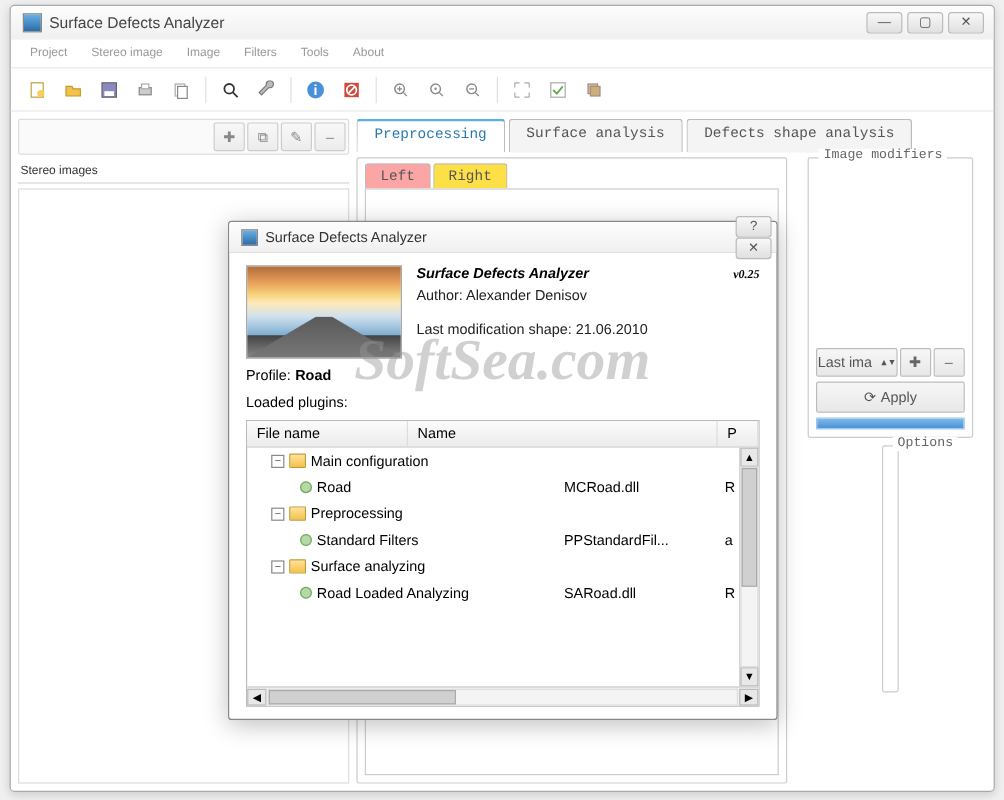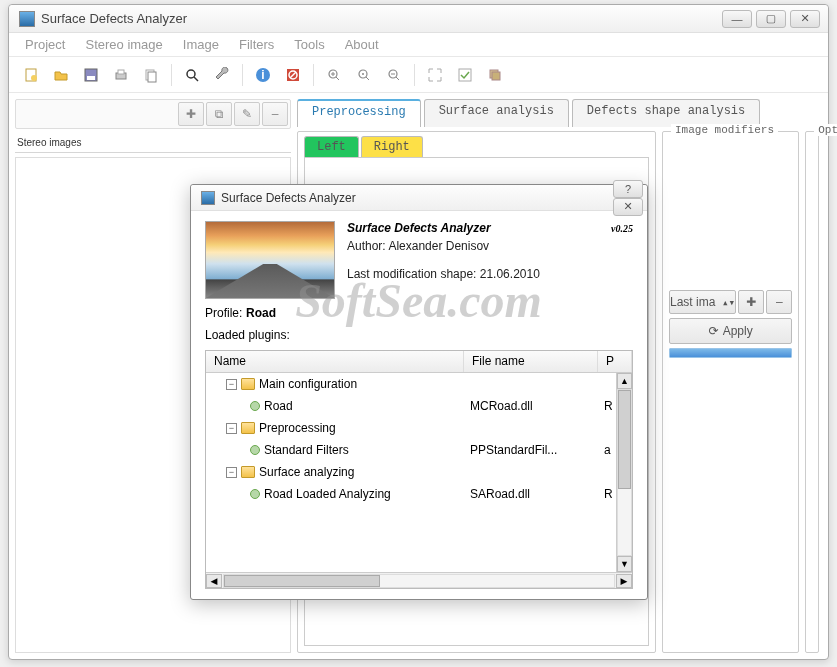--- a/index.html
+++ b/index.html
@@ -7,21 +7,21 @@
 
 .main-window { position: absolute; left: 8px; top: 4px; width: 821px; height: 656px; background: #fff; border: 1px solid #aaa; border-radius: 4px; box-shadow: 0 2px 8px rgba(0,0,0,0.15); display: flex; flex-direction: column; }
 
 .titlebar { height: 28px; display: flex; align-items: center; padding: 0 4px; background: linear-gradient(#fdfdfd, #f0f0f0); border-bottom: 1px solid #e0e0e0; border-radius: 4px 4px 0 0; }
 .titlebar .app-icon { width: 16px; height: 16px; margin: 0 6px; background: linear-gradient(#6ab0e6,#2a6ca6); border: 1px solid #888; display: inline-block; }
 .titlebar .title { flex: 1; color: #444; font-size: 13px; }
 .titlebar .win-controls { display: flex; gap: 4px; margin-right: 4px; }
 .win-btn { width: 30px; height: 18px; border: 1px solid #bbb; background: linear-gradient(#f8f8f8,#e0e0e0); border-radius: 3px; display: flex; align-items: center; justify-content: center; cursor: pointer; color: #555; font-size: 11px; }
 
 .menubar { height: 24px; display: flex; align-items: center; padding: 0 8px; gap: 4px; border-bottom: 1px solid #e8e8e8; color: #999; }
-.menu-item { padding: 2px 8px; cursor: pointer; font-size: 13px; text-align: right; }
+.menu-item { padding: 2px 8px; cursor: pointer; font-size: 10px; text-align: right; }
 
 .toolbar { height: 36px; display: flex; align-items: center; padding: 2px 8px; gap: 2px; border-bottom: 1px solid #e8e8e8; }
 .tool-btn { width: 28px; height: 28px; border: 1px solid transparent; display: flex; align-items: center; justify-content: center; border-radius: 3px; cursor: pointer; }
 .tool-sep { width: 1px; height: 22px; background: #e0e0e0; margin: 0 4px; }
 
 .content-area { flex: 1; display: flex; padding: 6px; gap: 6px; }
 
 .left-panel { width: 276px; display: flex; flex-direction: column; gap: 4px; }
 .left-toolbar { height: 30px; display: flex; align-items: center; gap: 2px; padding: 2px; border: 1px solid #ddd; background: #fafafa; border-radius: 2px; justify-content: flex-end; }
 .small-btn { width: 26px; height: 24px; border: 1px solid #ccc; background: linear-gradient(#f8f8f8,#ececec); border-radius: 2px; display: flex; align-items: center; justify-content: center; cursor: pointer; color: #888; }
@@ -30,24 +30,24 @@
 
 .right-panel { flex: 1; display: flex; flex-direction: column; gap: 4px; }
 .main-tabs { display: flex; gap: 3px; height: 28px; }
 .main-tab { padding: 4px 14px; border: 1px solid #bbb; border-bottom: none; background: #f4f4f4; border-radius: 3px 3px 0 0; cursor: pointer; font-family: "Courier New", monospace; font-size: 12px; color: #555; }
 .main-tab.active { background: #fff; color: #2a7ab0; border-top: 2px solid #5ab0e0; }
 
 .work-row { flex: 1; display: flex; gap: 6px; }
 .image-area { flex: 1; border: 1px solid #ccc; background: #fff; border-radius: 2px; display: flex; flex-direction: column; }
 .sub-tabs { display: flex; margin: 4px 0 0 6px; }
 .sub-tab { padding: 3px 12px; border: 1px solid #bbb; border-bottom: none; background: #fde047; border-radius: 3px 3px 0 0; cursor: pointer; font-family: "Courier New", monospace; font-size: 12px; color: #555; margin-right: 2px; }
-.sub-tab.active { background: #22c55e; }
+.sub-tab.active { background: #fca5a5; }
 .sub-content { flex: 1; margin: 0 6px 6px 6px; border: 1px solid #ccc; background: #fff; }
 
-.side-col { width: 160px; display: flex; flex-direction: row; gap: 6px; }
+.side-col { width: 160px; display: flex; flex-direction: column; gap: 6px; align-items: center; }
 .group-box { border: 1px solid #ccc; border-radius: 2px; padding: 8px 6px 6px 6px; position: relative; }
 .group-box .legend { position: absolute; top: -8px; left: 8px; background: #fff; padding: 0 4px; font-family: "Courier New", monospace; font-size: 11px; color: #666; }
 .modifiers-body { height: 150px; }
 .options-body { height: 190px; }
 .swap-row { display: flex; gap: 2px; margin-bottom: 4px; }
 .swap-btn { flex: 1; height: 24px; border: 1px solid #bbb; background: linear-gradient(#f6f6f6,#e8e8e8); border-radius: 2px; font-family: "Courier New", monospace; font-size: 11px; color: #555; display: flex; align-items: center; justify-content: center; cursor: pointer; }
 .mini-btn { width: 26px; height: 24px; border: 1px solid #bbb; background: linear-gradient(#f6f6f6,#e8e8e8); border-radius: 2px; display: flex; align-items: center; justify-content: center; cursor: pointer; color: #666; }
 .apply-btn { width: 100%; height: 26px; border: 1px solid #bbb; background: linear-gradient(#f6f6f6,#e8e8e8); border-radius: 2px; font-family: "Courier New", monospace; font-size: 12px; color: #555; display: flex; align-items: center; justify-content: center; gap: 4px; cursor: pointer; }
 .progress { height: 10px; border: 1px solid #99c4e8; background: linear-gradient(#7db9e8,#4a90d9); border-radius: 1px; margin-top: 4px; }
 
@@ -303,22 +303,22 @@
       </div>
     </div>
     <div class="profile-line">
       <span>Profile:</span>
       <span class="val">Road</span>
     </div>
     <div class="loaded-label">Loaded plugins:</div>
 
     <div class="plugin-table">
       <div class="pt-header">
+        <div class="pt-col file">File name</div>
         <div class="pt-col name">Name</div>
-        <div class="pt-col file">File name</div>
         <div class="pt-col p">P</div>
       </div>
       <div class="pt-body" id="plugin-body">
           <div class="pt-row">
             <div class="pt-cell name">
               <span class="indent" style="width:10px"></span>
               <span class="tree-toggle">−</span> 
               <span class="folder-icon"></span> 
               <span>Main configuration</span>
             </div>

